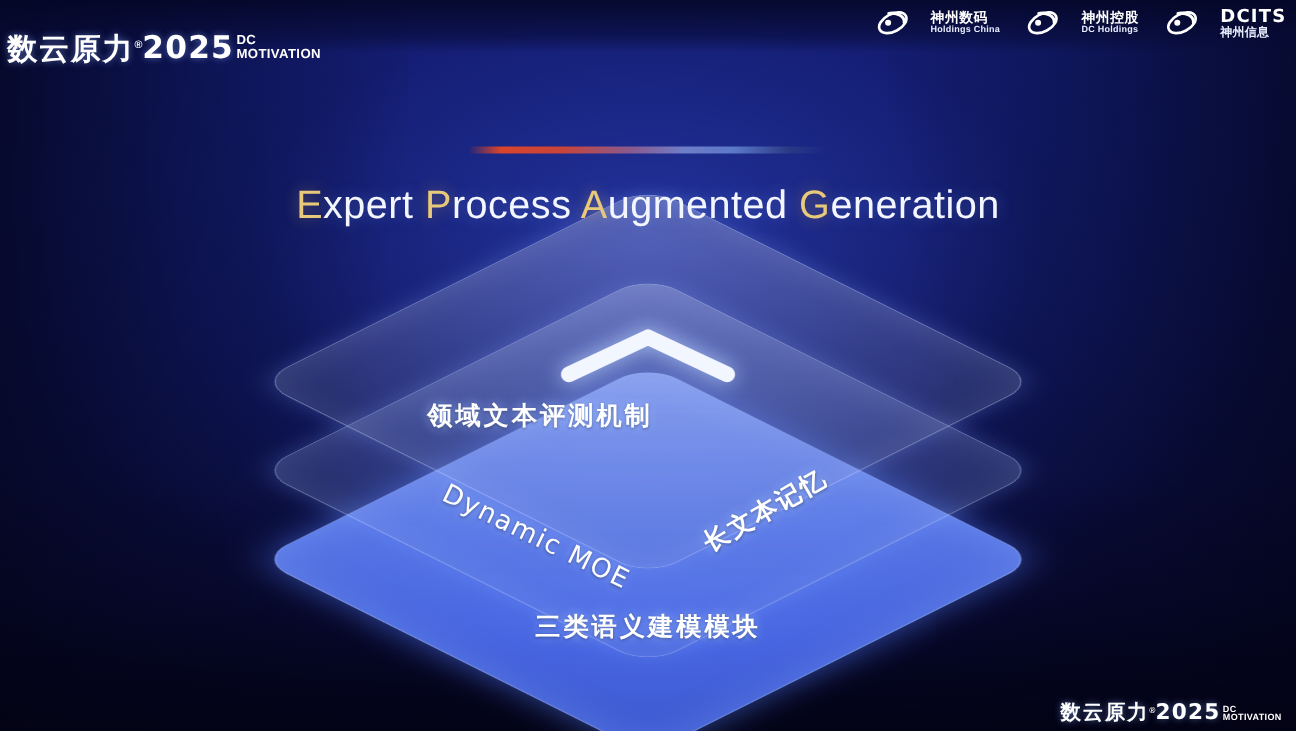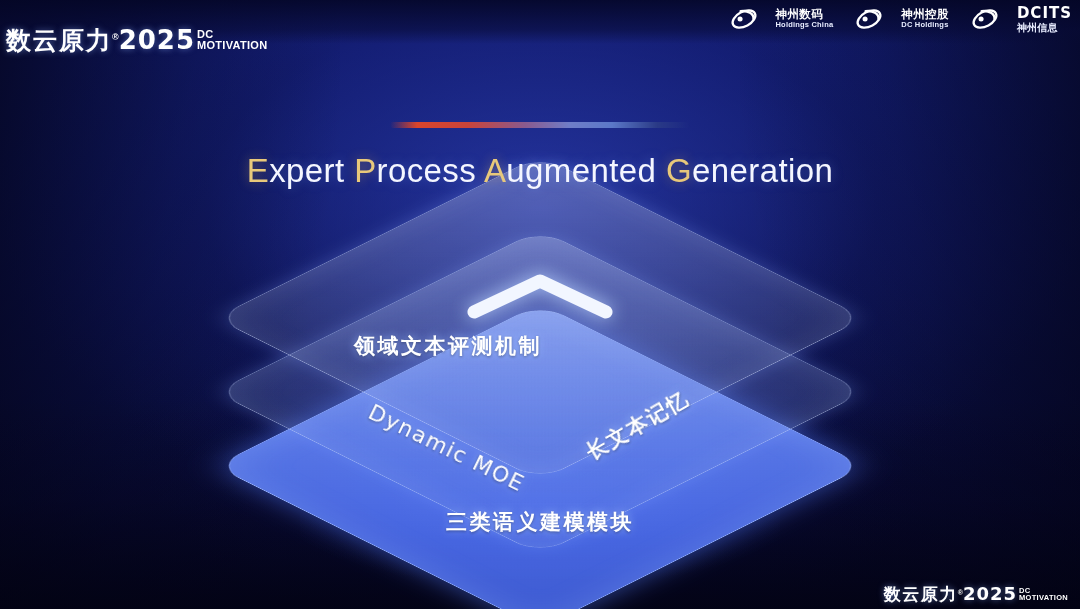--- a/index.html
+++ b/index.html
@@ -215,22 +215,22 @@
   }
 
   
   .plate-label {
     position: absolute; z-index: 8;
     color: #ffffff; white-space: nowrap;
     font-family: "DejaVu Sans", "Liberation Sans", sans-serif;
     text-shadow: 0 0 10px rgba(150,185,255,0.85), 0 1px 3px rgba(0,0,0,0.45);
   }
   .label-top {
-    left: 14px; width: 868px; text-align: center; top: 332px;
-    font-size: 21px; font-weight: 600; letter-spacing: 2.5px;
+    left: 0; width: 868px; text-align: center; top: 332px;
+    font-size: 21px; font-weight: 600; letter-spacing: 2.5px; padding-left: 16px;
   }
   .label-bot {
     left: 0; width: 1080px; text-align: center; top: 508px;
     font-size: 21px; font-weight: 600; letter-spacing: 2.5px;
   }
   .label-left {
     left: 370px; top: 398px;
     font-size: 22px; font-weight: 500; letter-spacing: 1.5px;
     transform: rotate(26deg); transform-origin: 0 50%;
   }

